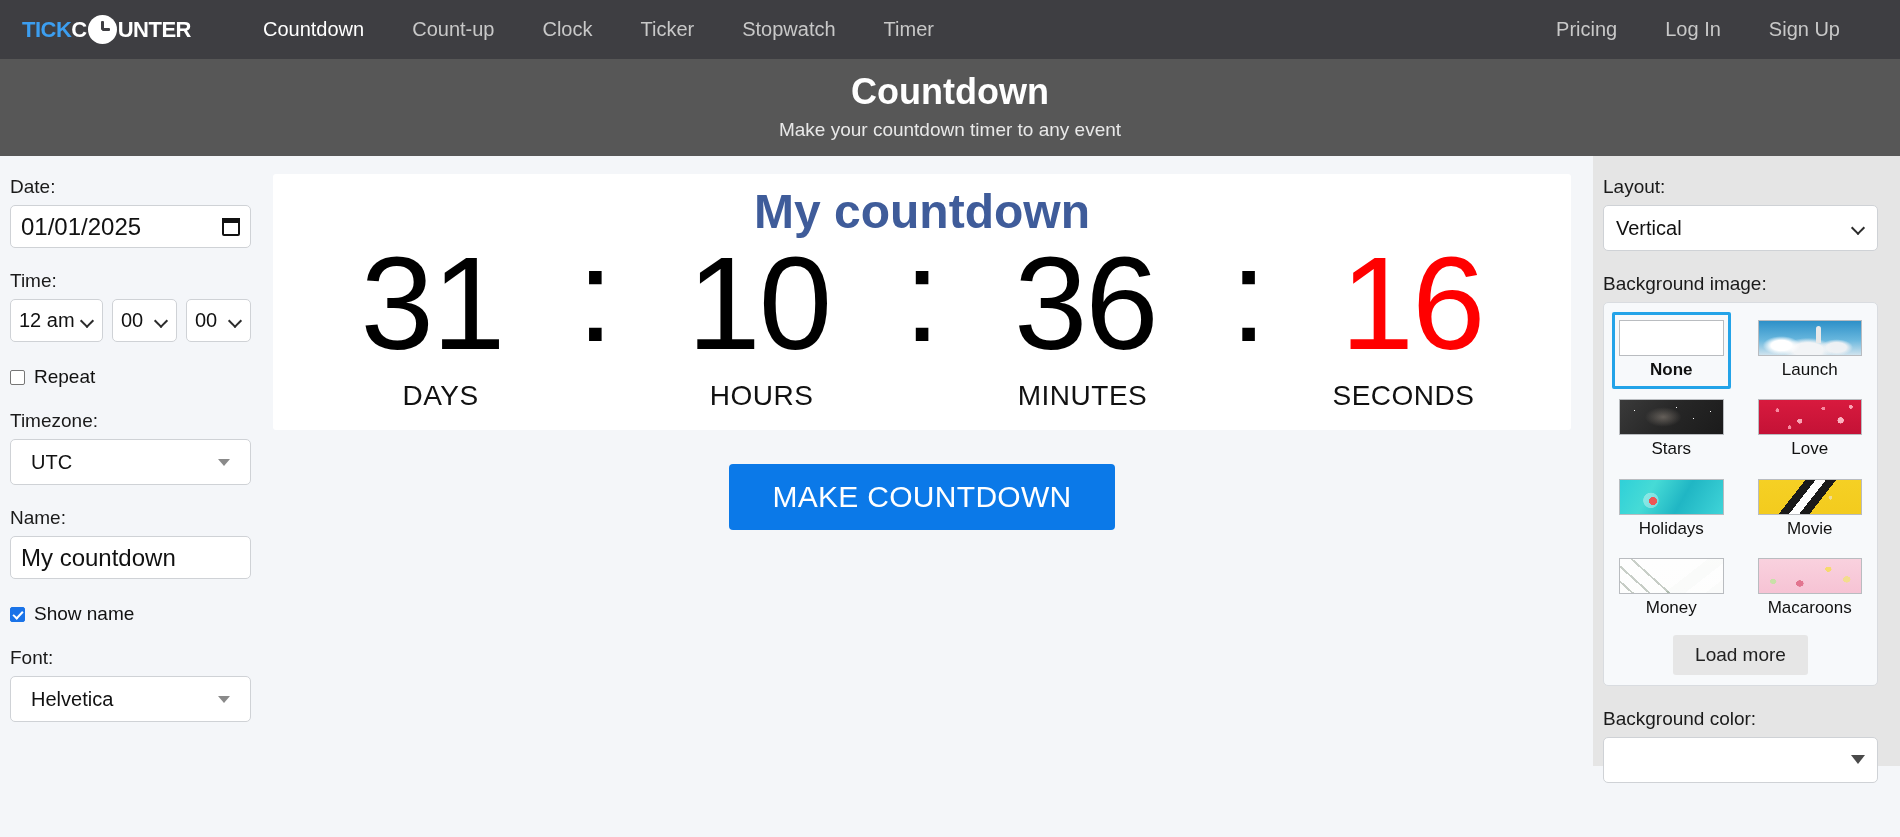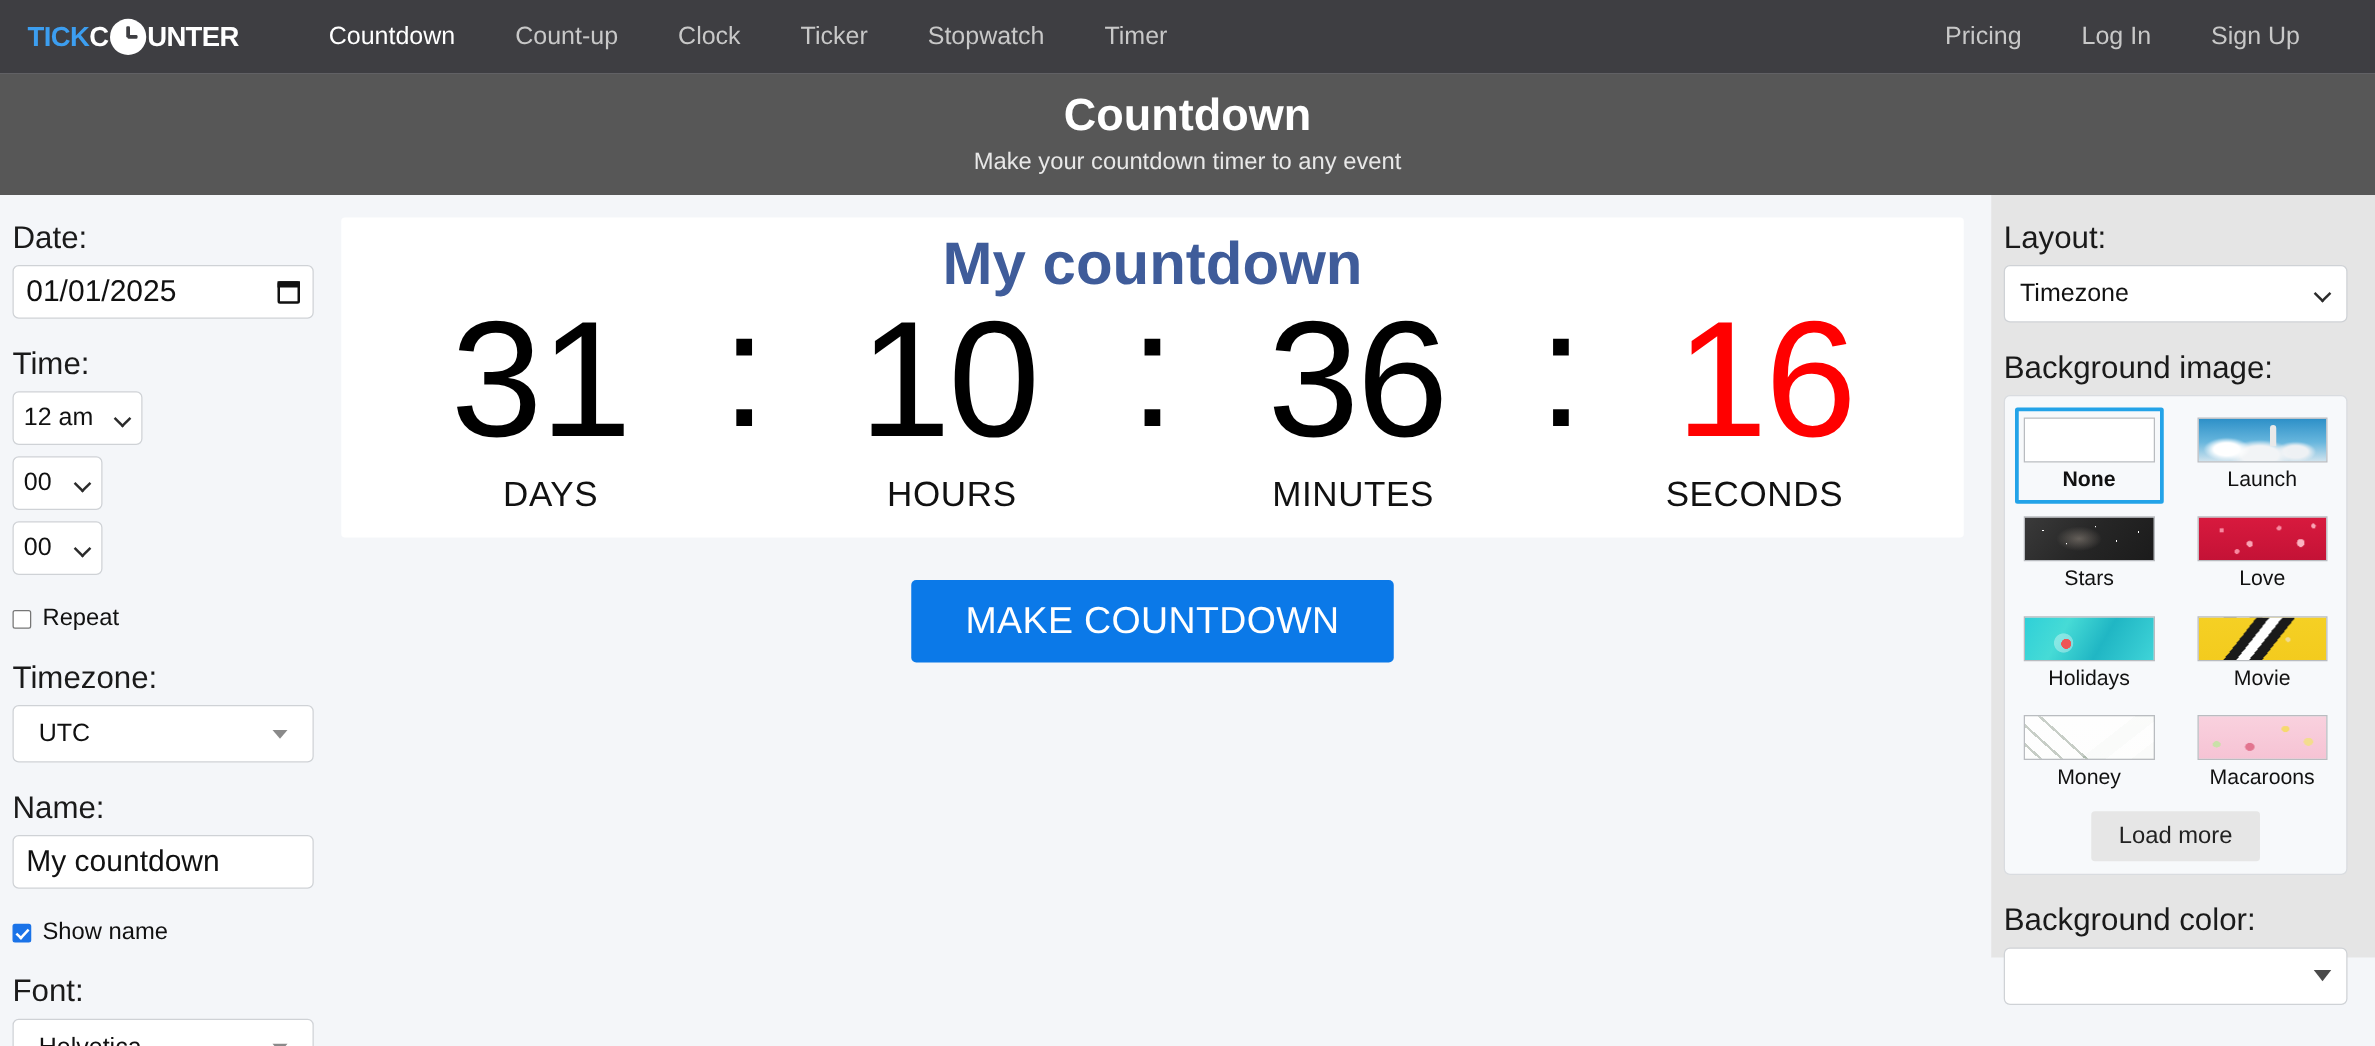--- a/index.html
+++ b/index.html
@@ -110,21 +110,21 @@
     width: 307px;
     flex: 0 0 307px;
     padding: 20px 22px 0 10px;
     background: #e5e5e5;
     height: 610px;
     position: relative;
   }
 
   
   .flabel {
-    font-size: 25px;
+    font-size: 19px;
     color: #1a1a1a;
     margin-bottom: 7px;
     margin-top: 22px;
   }
   .flabel.first { margin-top: 0; }
 
   .txtfield, .datefield {
     width: 100%;
     height: 43px;
     border: 1px solid #cfd2d6;
@@ -146,21 +146,21 @@
     position: relative;
   }
   .datefield .cal::before {
     content: "";
     position: absolute;
     left: -2px; top: -2px; right: -2px;
     height: 5px;
     background: #111;
   }
 
-  .timerow { display: flex; gap: 9px; flex-direction: column; }
+  .timerow { display: flex; gap: 9px; }
   .sel-native {
     height: 43px;
     border: 1px solid #cfd2d6;
     border-radius: 5px;
     background: #ffffff;
     font-size: 20px;
     color: #111;
     padding: 0 8px;
     display: flex;
     align-items: center;
@@ -540,21 +540,21 @@
 
     <div class="make-wrap">
       <button class="make-btn">MAKE COUNTDOWN</button>
     </div>
   </div>
 
   <div class="col-right">
 
     <div class="flabel first">Layout:</div>
     <div class="sel-native" style="height:46px;font-size:20px;padding:0 12px;">
-      <span>Timezone</span>
+      <span>Vertical</span>
       <span class="chev"></span>
     </div>
 
     <div class="flabel">Background image:</div>
 
     <div class="bg-panel">
       <div class="bg-grid">
 
         <div class="bg-cell selected">
           <div class="bg-thumb th-none"></div>

